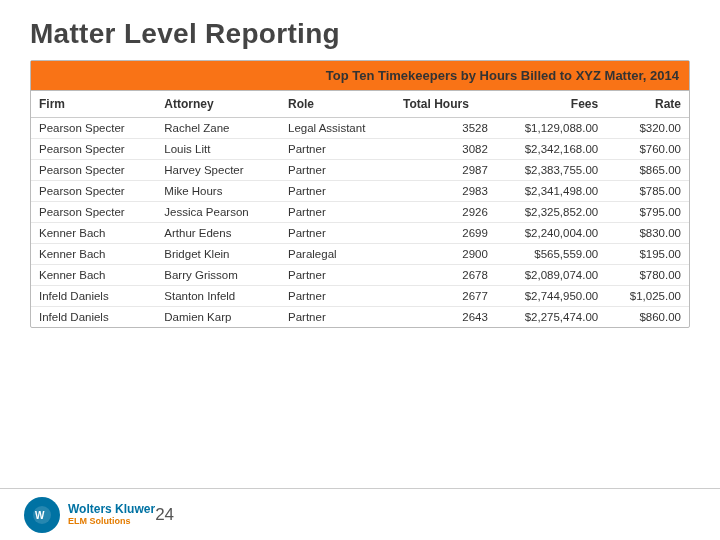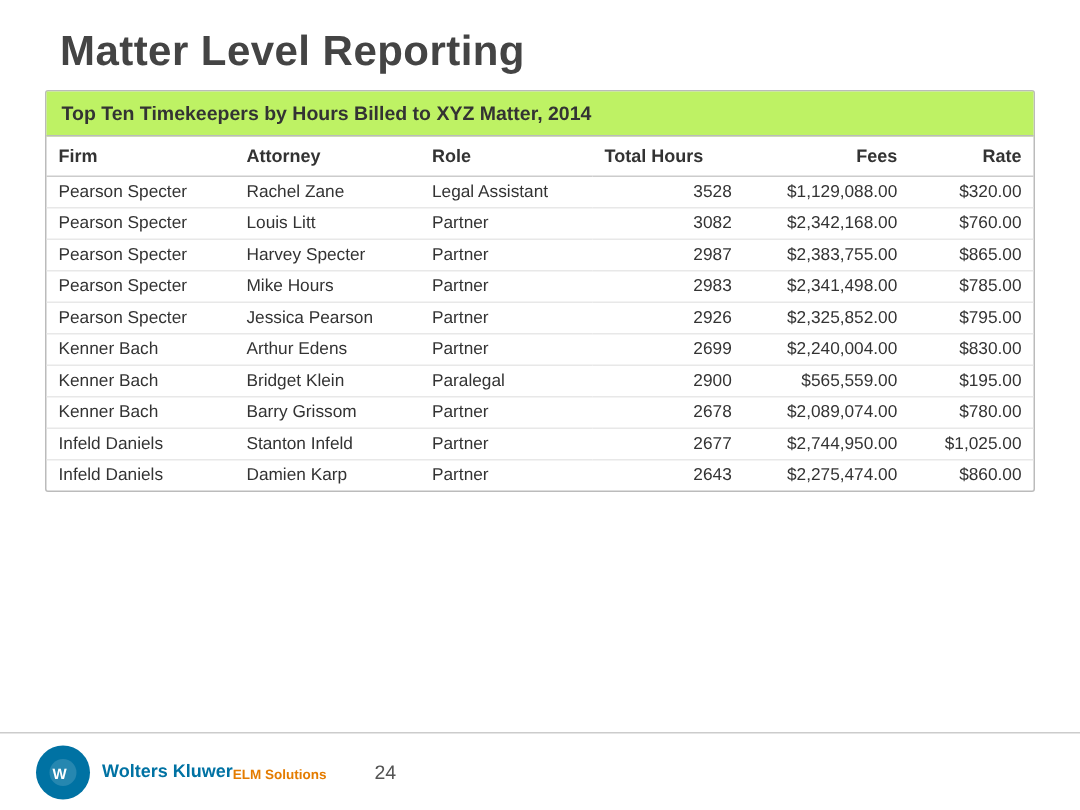--- a/index.html
+++ b/index.html
@@ -7,39 +7,39 @@
       width: 720px;
       height: 540px;
       background: #ffffff;
       font-family: Arial, sans-serif;
       font-size: 13px;
       color: #222;
       overflow: hidden;
     }
 
     #page-title {
-      padding: 18px 30px 10px 40px;
+      padding: 18px 30px 10px 30px;
       font-size: 28px;
       font-weight: 600;
       color: #444;
       letter-spacing: 0.3px;
     }
 
     .main-content {
       padding: 0 30px;
     }
 
     .table-container {
       border: 1px solid #bbb;
       border-radius: 2px;
     }
 
     .table-header-row {
-      background: #bef264;
-      text-align: left;
+      background: #f97316;
+      text-align: right;
       padding: 7px 10px;
       font-size: 13px;
       font-weight: bold;
       color: #333;
       border-bottom: 1px solid #bbb;
     }
 
     table {
       width: 100%;
       border-collapse: collapse;
@@ -103,23 +103,22 @@
       justify-content: center;
     }
 
     .logo-circle svg {
       width: 22px;
       height: 22px;
     }
 
     .logo-text {
       display: flex;
-      flex-direction: row;
+      flex-direction: column;
       line-height: 1.2;
-      align-items: flex-end;
     }
 
     .logo-text .wk {
       font-size: 12px;
       font-weight: bold;
       color: #0072a3;
     }
 
     .logo-text .elm {
       font-size: 9px;
@@ -128,23 +127,22 @@
     }
 
     .footer-copy {
       flex: 1;
       text-align: center;
       font-size: 8.5px;
       color: #888;
     }
 
     .footer-page {
-      font-size: 13px;
+      font-size: 17px;
       color: #555;
-      margin-left: 32px;
     }
   </style>
 </head>
 <body>
 
 <div id="page-title">Matter Level Reporting</div>
 
 <div class="main-content">
   <div class="table-container">
     <div class="table-header-row">Top Ten Timekeepers by Hours Billed to XYZ Matter, 2014</div>

